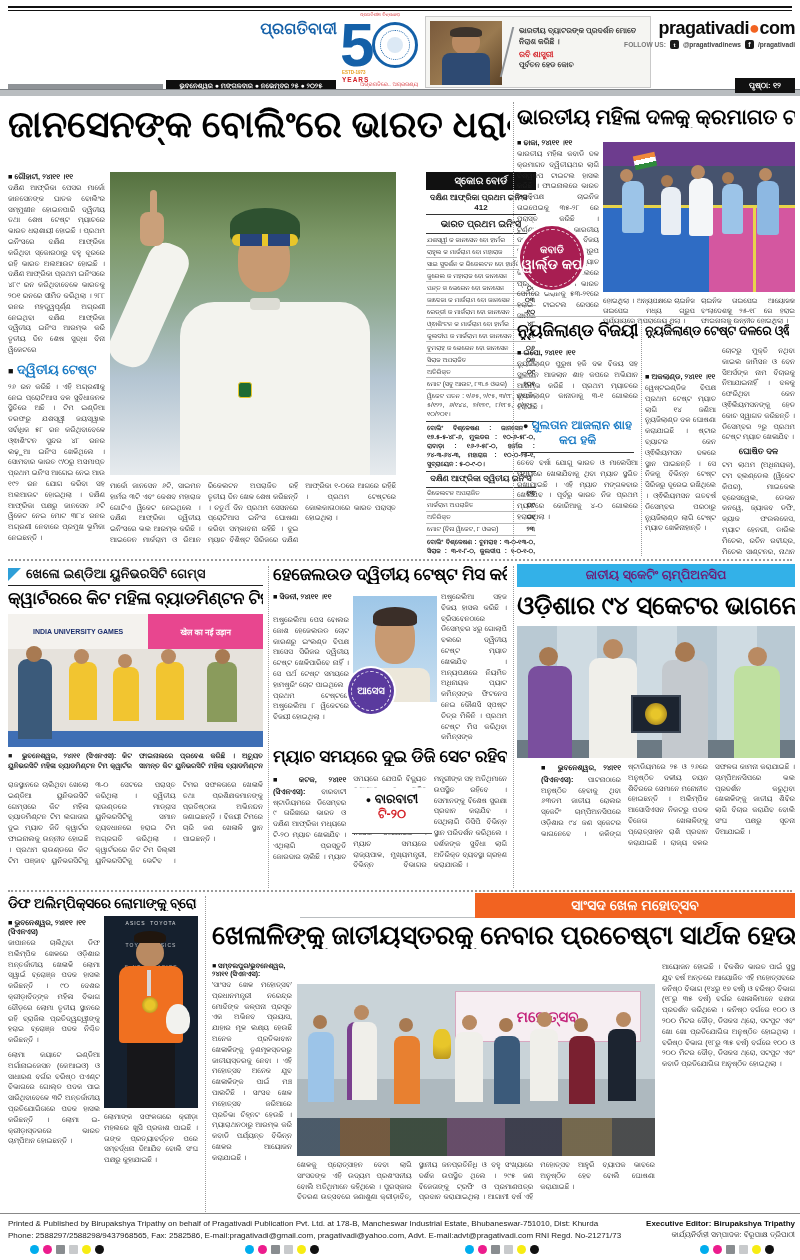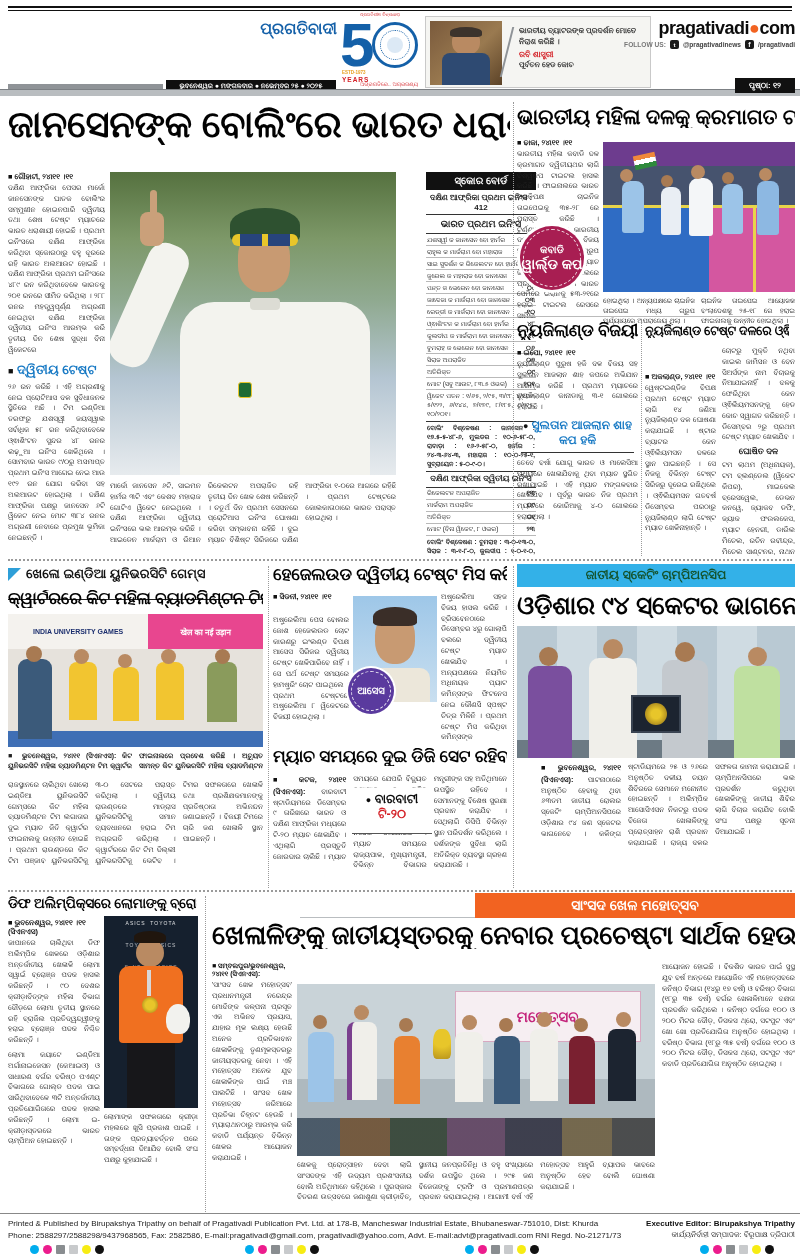--- a/index.html
+++ b/index.html
@@ -267,21 +267,21 @@
   <div class="abs" style="left:722px;top:346px;width:73px;height:210px;overflow:hidden;">
     <div class="body7 just">ଚୋଟରୁ ମୁକ୍ତି ନଥିବା କାଇଲ ଜାମିସନ ଓ ବେନ ସିଅର୍ସଙ୍କ ନାମ ବିଚାରକୁ ନିଆଯାଇନାହିଁ । ଦଳକୁ ଫେରିଥିବା କେନ ଓ୍ଵିଲିୟମସନଙ୍କୁ ହେଡ କୋଚ ସ୍ୱାଗତ କରିଛନ୍ତି । ଡିସେମ୍ବର ୨ରୁ ପ୍ରଥମ ଟେଷ୍ଟ ମ୍ୟାଚ ଖେଳାଯିବ ।</div>
     <div style="text-align:center;font-weight:900;font-size:8.5px;margin:3px 0;">ଘୋଷିତ ଦଳ</div>
     <div class="body7 just">ଟମ ଲାଥମ (ଅଧିନାୟକ), ଟମ ବ୍ଲଣ୍ଡେଲ (ୱିକେଟ କିପର), ମାଇକେଲ ବ୍ରେସୱେଲ, ଡେଭନ କନୱେ, ଜ୍ୟାକବ ଡଫି, ଜ୍ୟାକ ଫଉଲକେସ, ମ୍ୟାଟ ହେନରୀ, ଡାରିଲ ମିଚେଲ, ରଚିନ ରବୀନ୍ଦ୍ର, ମିଚେଲ ସାଣ୍ଟନର, ନାଥନ ସ୍ମିଥ, ଡେଭୋନ ଭିକେନ୍ସ, କେନ ଓ୍ଵିଲିୟମସନ ଓ ୱିଲ ୟଙ୍ଗ ।</div>
   </div>
 
   <div class="abs hdot" style="left:8px;top:559px;width:784px;"></div>
   <div class="abs vdot" style="left:268px;top:566px;width:1px;height:322px;"></div>
   <div class="abs vdot" style="left:513px;top:566px;width:1px;height:322px;"></div>
 
-  <div class="abs" style="left:8px;top:566px;width:255px;border-bottom:1.5px solid #222;padding-bottom:17px;display:flex;align-items:center;gap:5px;">
+  <div class="abs" style="left:8px;top:566px;width:255px;border-bottom:1.5px solid #222;padding-bottom:3px;display:flex;align-items:center;gap:5px;">
     <span style="width:0;height:0;border-top:13px solid #2e9fd8;border-right:13px solid transparent;display:inline-block;"></span>
     <span style="font-size:13px;font-weight:900;color:#111;white-space:nowrap;overflow:hidden;">ଖେଳୋ ଇଣ୍ଡିଆ ୟୁନିଭରସିଟି ଗେମ୍ସ</span>
   </div>
   <div class="abs hl" style="left:8px;top:590px;width:255px;font-size:17px;">କ୍ୱାର୍ଟରରେ କିଟ ମହିଳା ବ୍ୟାଡମିଣ୍ଟନ ଟିମ</div>
   <div class="abs photo" style="left:8px;top:614px;width:255px;height:133px;background:#e6e2dc;">
     <div class="fig" style="left:0;top:0;width:55%;height:26%;background:#f4f2ee;color:#1c2f6e;font-weight:900;font-size:7px;display:flex;align-items:center;justify-content:center;white-space:nowrap;overflow:hidden;">INDIA UNIVERSITY GAMES</div>
     <div class="fig" style="right:0;top:0;width:45%;height:26%;background:#e8468f;color:#fff;font-weight:900;font-size:8px;display:flex;align-items:center;justify-content:center;white-space:nowrap;overflow:hidden;">खेल का नई उड़ान</div>
     <div class="fig" style="left:0;bottom:0;width:100%;height:12%;background:#3f6fb5;"></div>
     <div class="fig" style="left:4%;top:34%;width:34px;height:80px;background:#3b5a7a;border-radius:9px 9px 0 0;"></div>
     <div class="fig" style="left:7%;top:24%;width:16px;height:16px;background:#a87a52;border-radius:50%;"></div>
@@ -321,21 +321,21 @@
     </div>
   </div>
   <div class="abs" style="left:352px;top:788px;width:80px;height:46px;background:#fff;border-bottom:1px solid #555;text-align:center;padding-top:4px;">
     <div style="font-size:12.5px;font-weight:900;color:#0c0c0c;">
       <span style="font-size:9px;">●</span>
       <span>ବାରବାଟୀ</span>
     </div>
     <div style="font-size:12.5px;font-weight:900;color:#d42127;">ଟି-୨୦</div>
   </div>
 
-  <div class="abs" style="left:517px;top:564px;width:278px;height:23px;background:#33b1e8;color:#14532d;font-size:12.5px;font-weight:900;display:flex;align-items:center;justify-content:center;white-space:nowrap;overflow:hidden;">ଜାତୀୟ ସ୍କେଟିଂ ଚାମ୍ପିଅନସିପ</div>
+  <div class="abs" style="left:517px;top:564px;width:278px;height:23px;background:#33b1e8;color:#701a75;font-size:12.5px;font-weight:900;display:flex;align-items:center;justify-content:center;white-space:nowrap;overflow:hidden;">ଜାତୀୟ ସ୍କେଟିଂ ଚାମ୍ପିଅନସିପ</div>
   <div class="abs hl" style="left:517px;top:592px;width:278px;font-size:25px;">ଓଡ଼ିଶାର ୯୪ ସ୍କେଟର ଭାଗନେବେ</div>
   <div class="abs photo" style="left:517px;top:626px;width:278px;height:132px;background:repeating-linear-gradient(90deg,#b9c9d3 0 40px,#cfdbe2 40px 80px);">
     <div class="fig" style="left:0;bottom:0;width:100%;height:14%;background:#6c7a84;"></div>
     <div class="fig" style="left:4%;top:30%;width:44px;height:92px;background:#7a4f9e;border-radius:10px 10px 0 0;"></div>
     <div class="fig" style="left:8%;top:16%;width:19px;height:19px;background:#a87a52;border-radius:50%;"></div>
     <div class="fig" style="left:26%;top:24%;width:48px;height:100px;background:#f0efea;border-radius:10px 10px 0 0;"></div>
     <div class="fig" style="left:31%;top:10%;width:20px;height:20px;background:#b98a62;border-radius:50%;"></div>
     <div class="fig" style="left:52%;top:26%;width:46px;height:98px;background:#c4c9ce;border-radius:10px 10px 0 0;"></div>
     <div class="fig" style="left:57%;top:12%;width:20px;height:20px;background:#a87a52;border-radius:50%;"></div>
     <div class="fig" style="left:78%;top:30%;width:46px;height:94px;background:#bfe0a0;border-radius:10px 10px 0 0;"></div>

